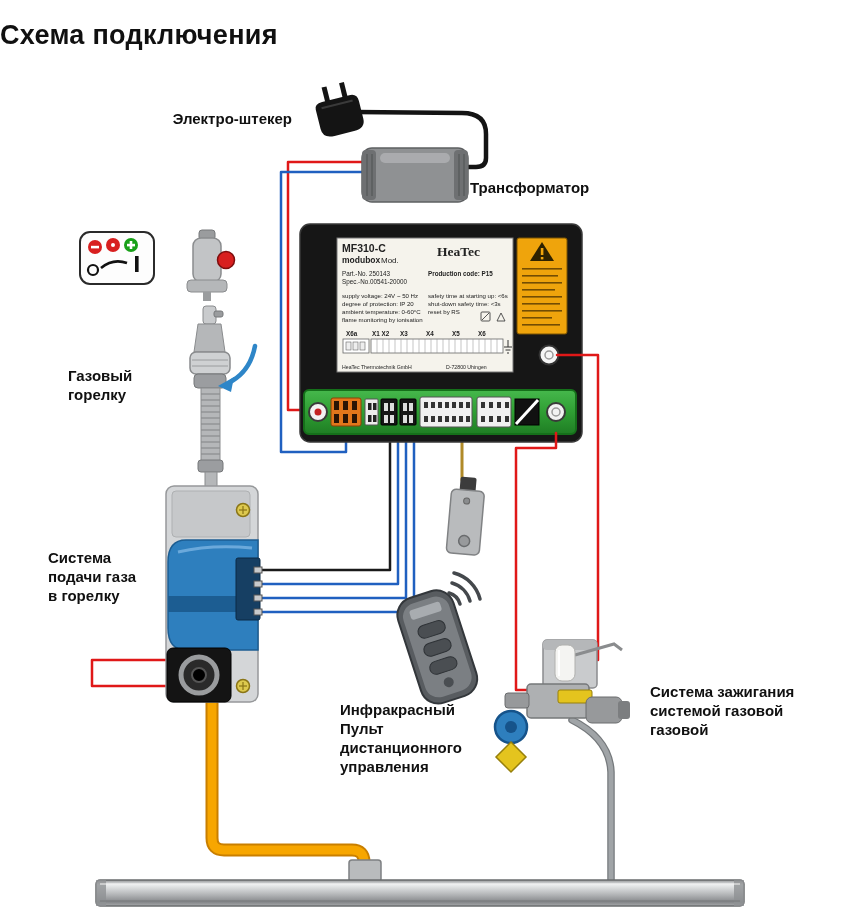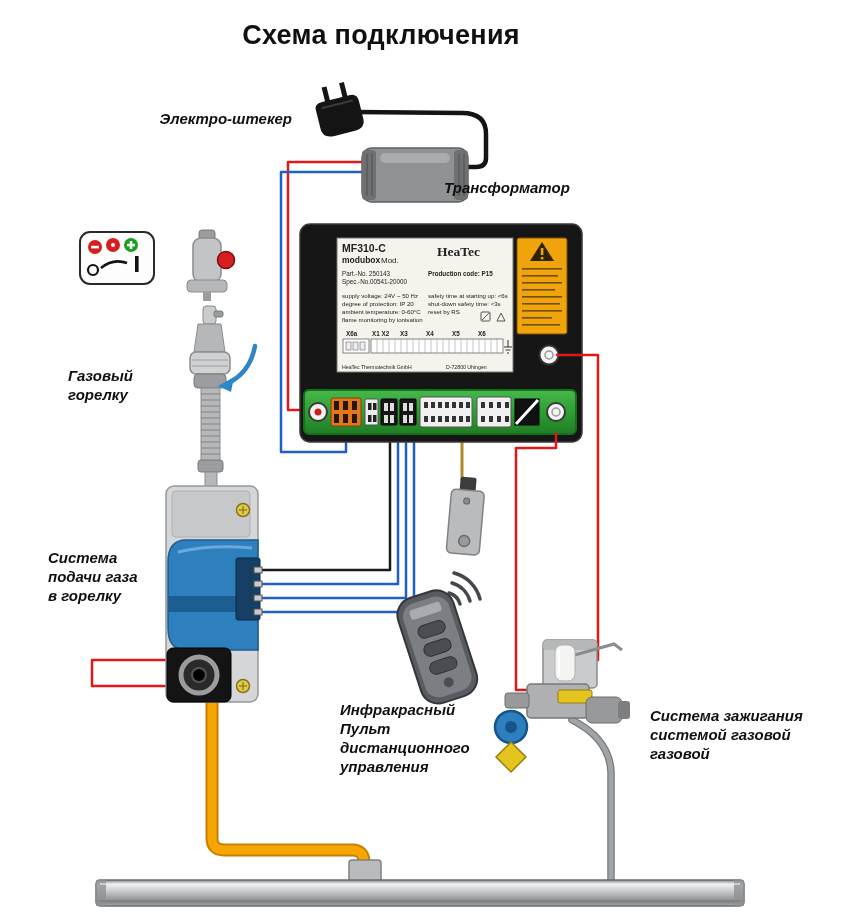--- a/index.html
+++ b/index.html
@@ -1,21 +1,21 @@
 <!DOCTYPE html>
 <html><head>
 <meta charset="utf-8">
 <style>
   html,body{margin:0;padding:0;background:#ffffff;font-family:"Liberation Sans",sans-serif;}
   .canvas{position:relative;width:847px;height:924px;background:#ffffff;overflow:hidden;}
   svg.diagram{position:absolute;left:0;top:0;display:block;}
   svg text{font-family:"Liberation Sans",sans-serif;fill:#222;}
-  .title{position:absolute;left:0;top:20px;width:762px;text-align:center;
+  .title{position:absolute;left:0;top:20px;width:762px;
          font-size:27px;font-weight:700;color:#101010;letter-spacing:.3px;}
-  .lbl{position:absolute;font-weight:700;font-size:15px;color:#101010;line-height:1.26;font-style:italic;}
+  .lbl{position:absolute;font-weight:700;font-size:15px;color:#101010;line-height:1.26;}
   .lbl.right{text-align:right;}
   .logo{font-family:"Liberation Serif",serif;font-weight:700;}
 </style>
 </head>
 <body>
 
 <div class="canvas">
 
 <svg class="diagram" viewBox="0 0 847 924" width="847" height="924">
   <defs>
@@ -380,21 +380,21 @@
     <line x1="100" y1="901" x2="740" y2="901" stroke="#7a7c7e" stroke-width="2" opacity="0.6"></line>
   </g>
 </svg>
 
 <div class="title">Схема подключения</div>
 
 <div class="lbl right" style="left:120px;top:110px;width:172px;">
   <div>Электро-штекер</div>
 </div>
 
-<div class="lbl" style="left:444px;top:179px;">
+<div class="lbl" style="left:470px;top:179px;">
   <div>Трансформатор</div>
 </div>
 
 
 <div class="lbl" style="left:60px;top:367px;margin-left:8px;">
   <div>Газовый</div>
   <div>горелку</div>
 </div>
 
 <div class="lbl" style="left:340px;top:701px;">
@@ -403,19 +403,19 @@
   <div>дистанционного</div>
   <div>управления</div>
 </div>
 
 <div class="lbl" style="left:48px;top:549px;">
   <div>Система</div>
   <div>подачи газа</div>
   <div>в горелку</div>
 </div>
 
-<div class="lbl" style="left:650px;top:683px;margin-top:24px;">
+<div class="lbl" style="left:650px;top:683px;">
   <div>Система зажигания</div>
   <div>системой газовой</div>
   <div>газовой</div>
 </div>
 
 </div>
 
 </body></html>

